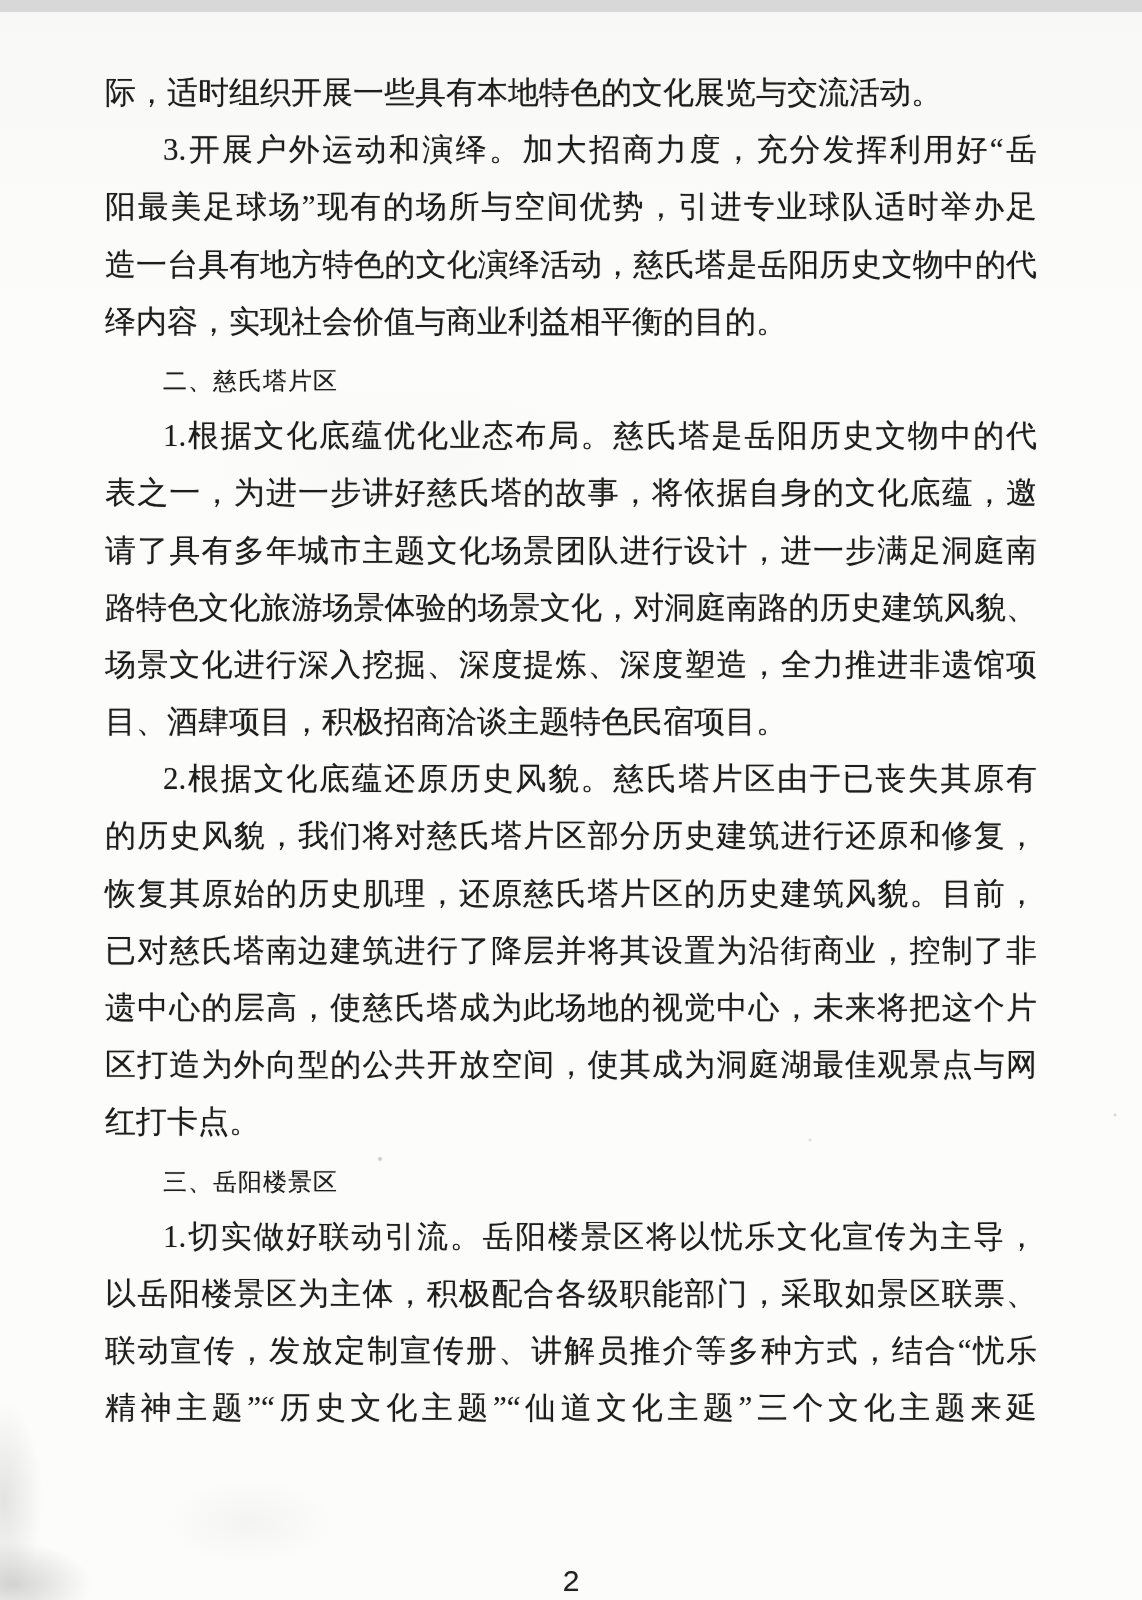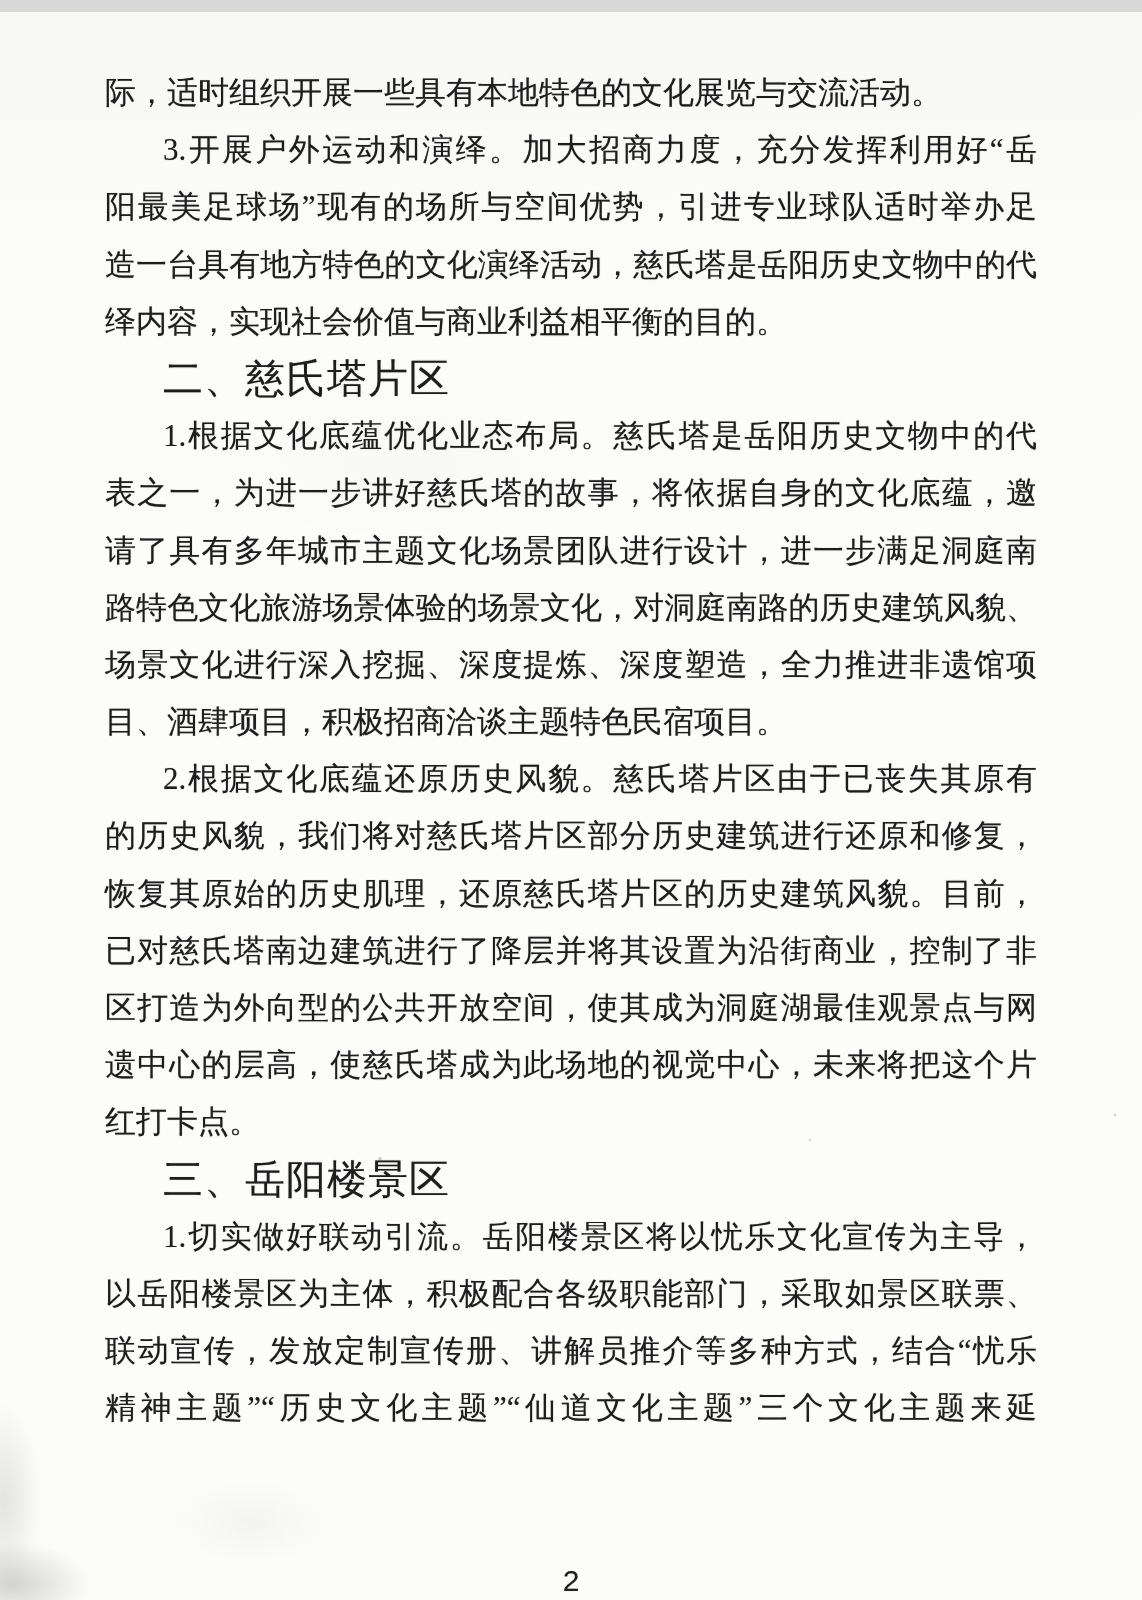--- a/index.html
+++ b/index.html
@@ -46,21 +46,21 @@
   .line.justify {
     white-space: normal;
     text-align: justify;
     text-align-last: justify;
     text-justify: inter-character;
   }
   .line.indent { padding-left: 58px; }
   .lead { font-weight: 400; }
   .line.heading .lead {
     font-family: "Liberation Sans", "DejaVu Sans", sans-serif;
-    font-size: 40px;
+    font-size: 24px;
     letter-spacing: 1px;
   }
   .page-number {
     position: absolute;
     top: 1552px;
     left: 0;
     width: 100%;
     text-align: center;
     font-size: 30px;
     color: #222222;
@@ -82,22 +82,22 @@
       <div class="line indent justify"><span class="lead">1.根据文化底蕴优化业态布局。</span><span class="body-run">慈氏塔是岳阳历史文物中的代</span></div>
       <div class="line justify"><span class="body-run">表之一，为进一步讲好慈氏塔的故事，将依据自身的文化底蕴，邀</span></div>
       <div class="line justify"><span class="body-run">请了具有多年城市主题文化场景团队进行设计，进一步满足洞庭南</span></div>
       <div class="line justify"><span class="body-run">路特色文化旅游场景体验的场景文化，对洞庭南路的历史建筑风貌、</span></div>
       <div class="line justify"><span class="body-run">场景文化进行深入挖掘、深度提炼、深度塑造，全力推进非遗馆项</span></div>
       <div class="line"><span class="body-run">目、酒肆项目，积极招商洽谈主题特色民宿项目。</span></div>
       <div class="line indent justify"><span class="lead">2.根据文化底蕴还原历史风貌。</span><span class="body-run">慈氏塔片区由于已丧失其原有</span></div>
       <div class="line justify"><span class="body-run">的历史风貌，我们将对慈氏塔片区部分历史建筑进行还原和修复，</span></div>
       <div class="line justify"><span class="body-run">恢复其原始的历史肌理，还原慈氏塔片区的历史建筑风貌。目前，</span></div>
       <div class="line justify"><span class="body-run">已对慈氏塔南边建筑进行了降层并将其设置为沿街商业，控制了非</span></div>
+      <div class="line justify"><span class="body-run">遗中心的层高，使慈氏塔成为此场地的视觉中心，未来将把这个片</span></div>
       <div class="line justify"><span class="body-run">区打造为外向型的公共开放空间，使其成为洞庭湖最佳观景点与网</span></div>
-      <div class="line justify"><span class="body-run">遗中心的层高，使慈氏塔成为此场地的视觉中心，未来将把这个片</span></div>
       <div class="line"><span class="body-run">红打卡点。</span></div>
       <div class="line indent heading"><span class="lead">三、岳阳楼景区</span></div>
       <div class="line indent justify"><span class="lead">1.切实做好联动引流。</span><span class="body-run">岳阳楼景区将以忧乐文化宣传为主导，</span></div>
       <div class="line justify"><span class="body-run">以岳阳楼景区为主体，积极配合各级职能部门，采取如景区联票、</span></div>
       <div class="line justify"><span class="body-run">联动宣传，发放定制宣传册、讲解员推介等多种方式，结合“忧乐</span></div>
       <div class="line justify"><span class="body-run">精神主题”“历史文化主题”“仙道文化主题”三个文化主题来延</span></div>
     </div>
   <div class="page-number">2</div>
 </div>
 

